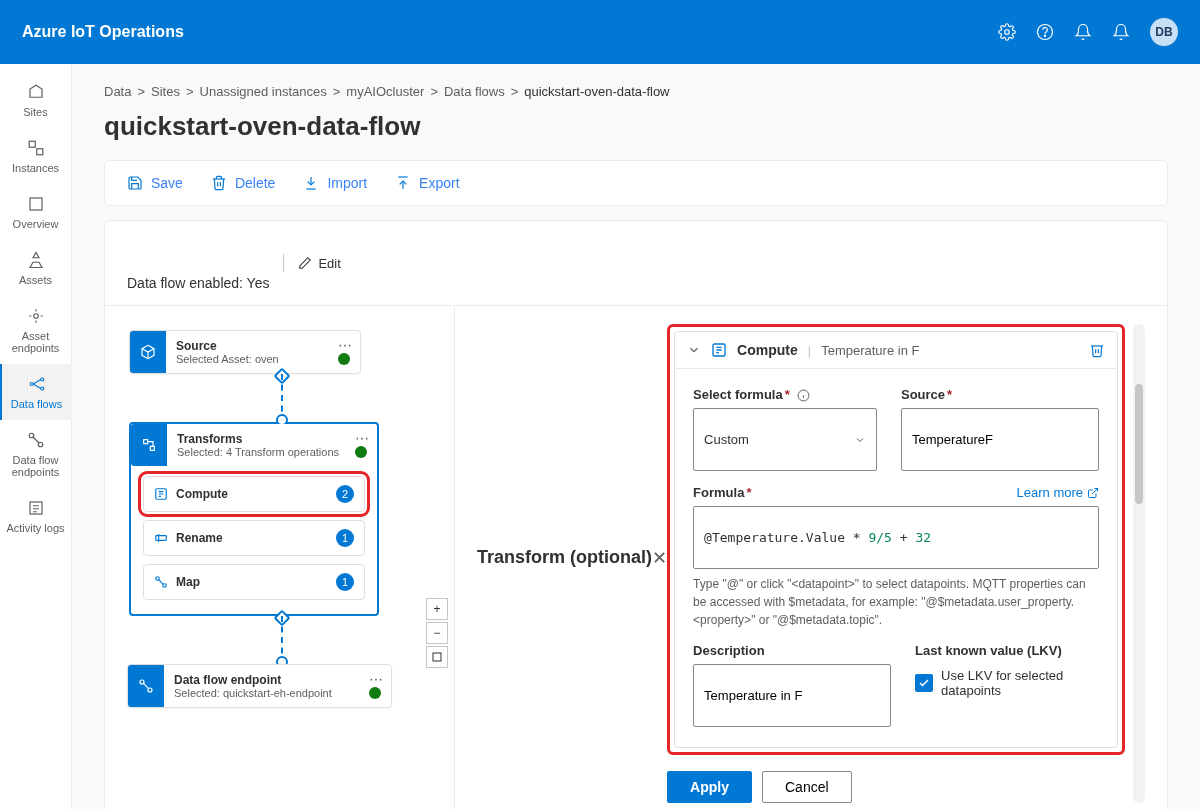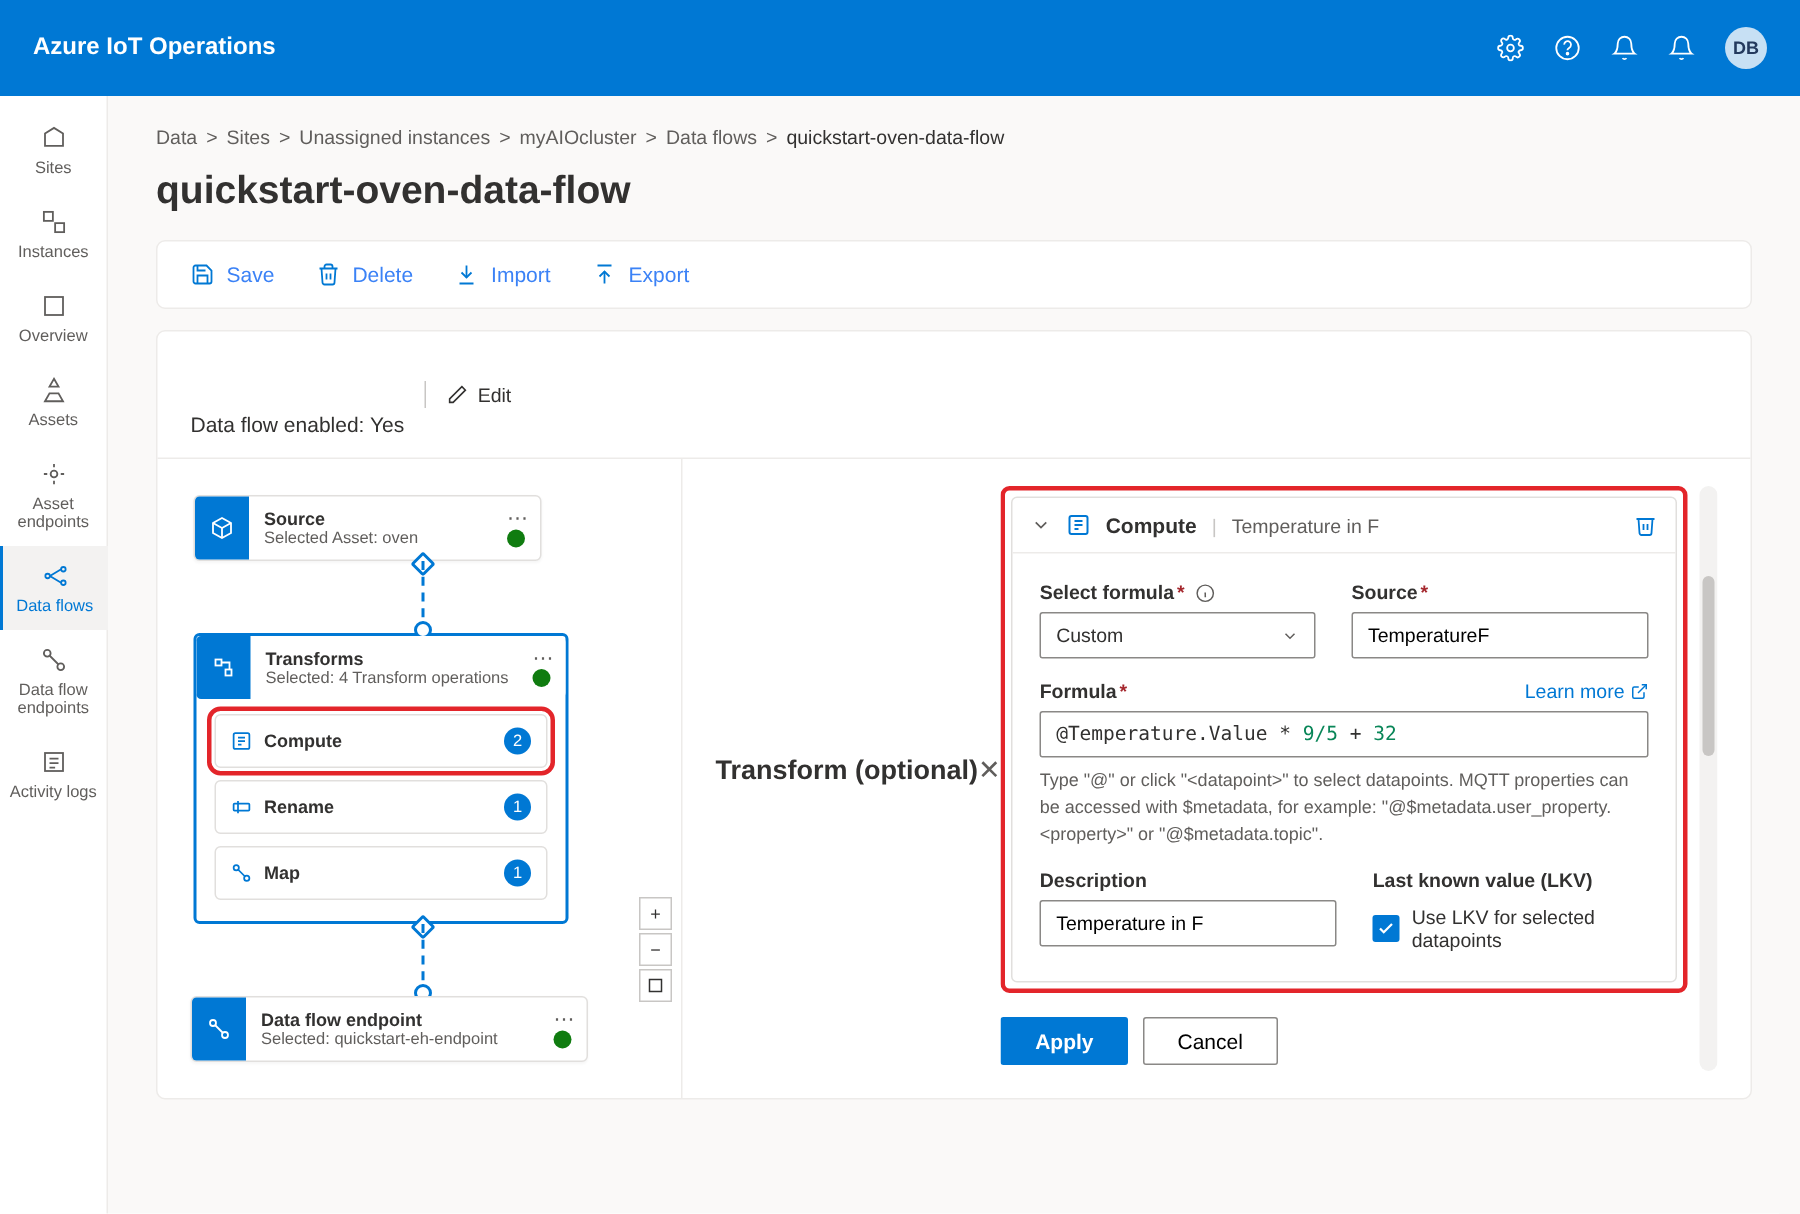--- a/index.html
+++ b/index.html
@@ -138,21 +138,21 @@
   .compute-head .sep { color: #c8c6c4; }
   .compute-head .sublabel { color: #605e5c; font-size: 13px; }
   .trash { margin-left: auto; color: #0078d4; cursor: pointer; }
   .compute-body { padding: 18px 18px 20px; display: flex; flex-direction: column; gap: 14px; }
   .row2 { display: flex; gap: 24px; }
   .field { flex: 1; display: flex; flex-direction: column; gap: 6px; }
   .field-label { font-size: 13px; font-weight: 600; }
   .req { color: #a4262c; margin-left: 2px; }
   .info-ico { display: inline-flex; vertical-align: middle; margin-left: 4px; }
   .select, .text-input, .formula-input, .textarea {
-    border: 1px solid #8a8886; border-radius: 2px; padding: 7px 10px; font-size: 13px;
+    border: 1px solid #8a8886; border-radius: 2px; padding: 23px 10px; font-size: 13px;
     background: #fff; font-family: inherit;
   }
   .select { display:flex; justify-content:space-between; align-items:center; cursor:pointer; }
   .formula-input { font-family: Consolas, monospace; }
   .formula-input .num { color: #098658; }
   .hint { font-size: 12px; color: #605e5c; line-height: 1.5; }
   .learn-more { color: #0078d4; text-decoration: none; display: inline-flex; align-items:center; gap:4px; cursor:pointer; font-size: 13px; }
   .formula-head { display:flex; justify-content:space-between; align-items:flex-end; }
   .chk-row { display:flex; align-items:center; gap:8px; font-size:13px; margin-top: 4px;}
   .checkbox {

